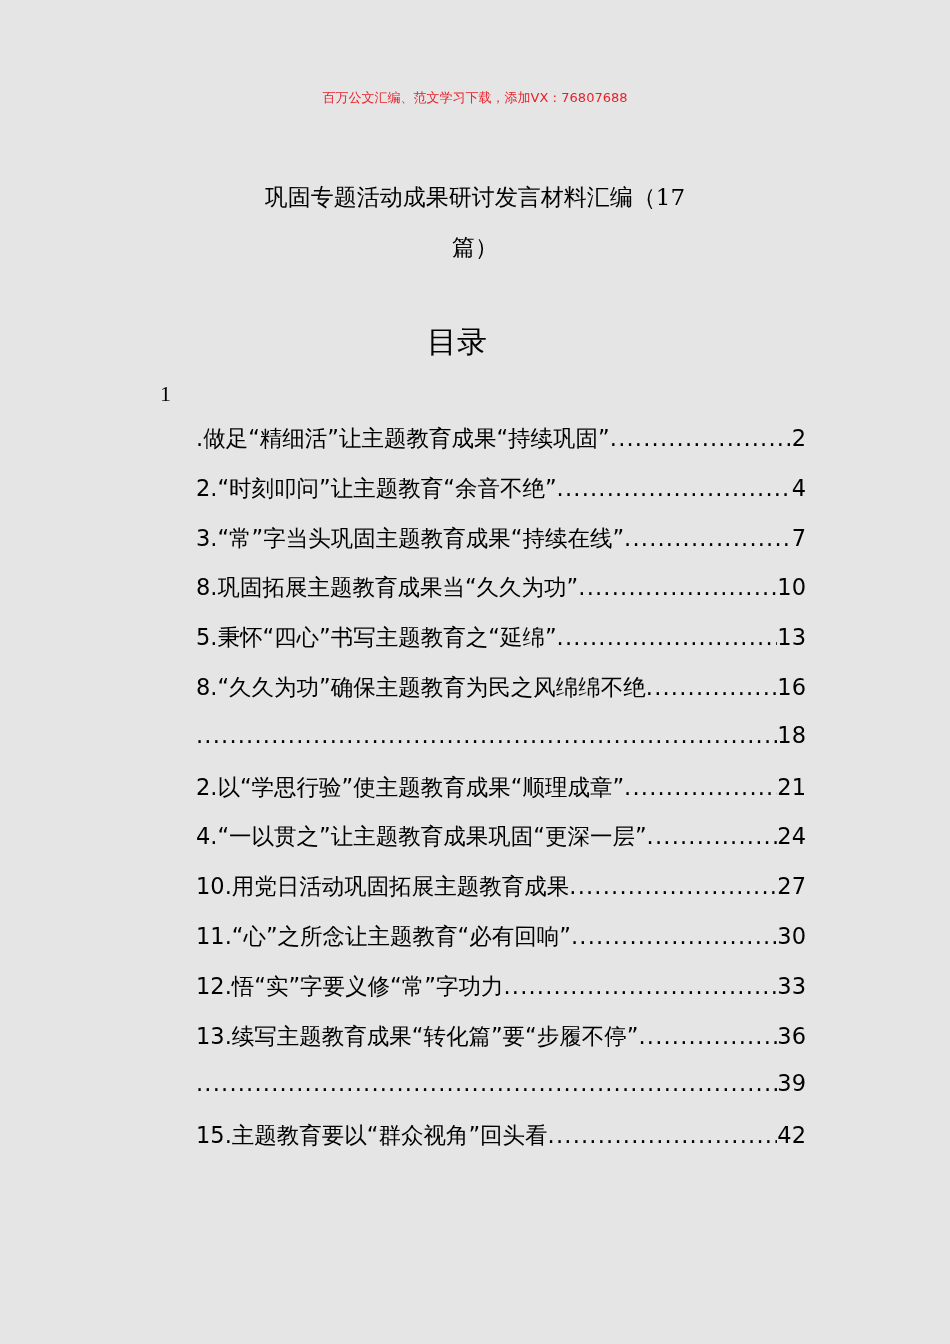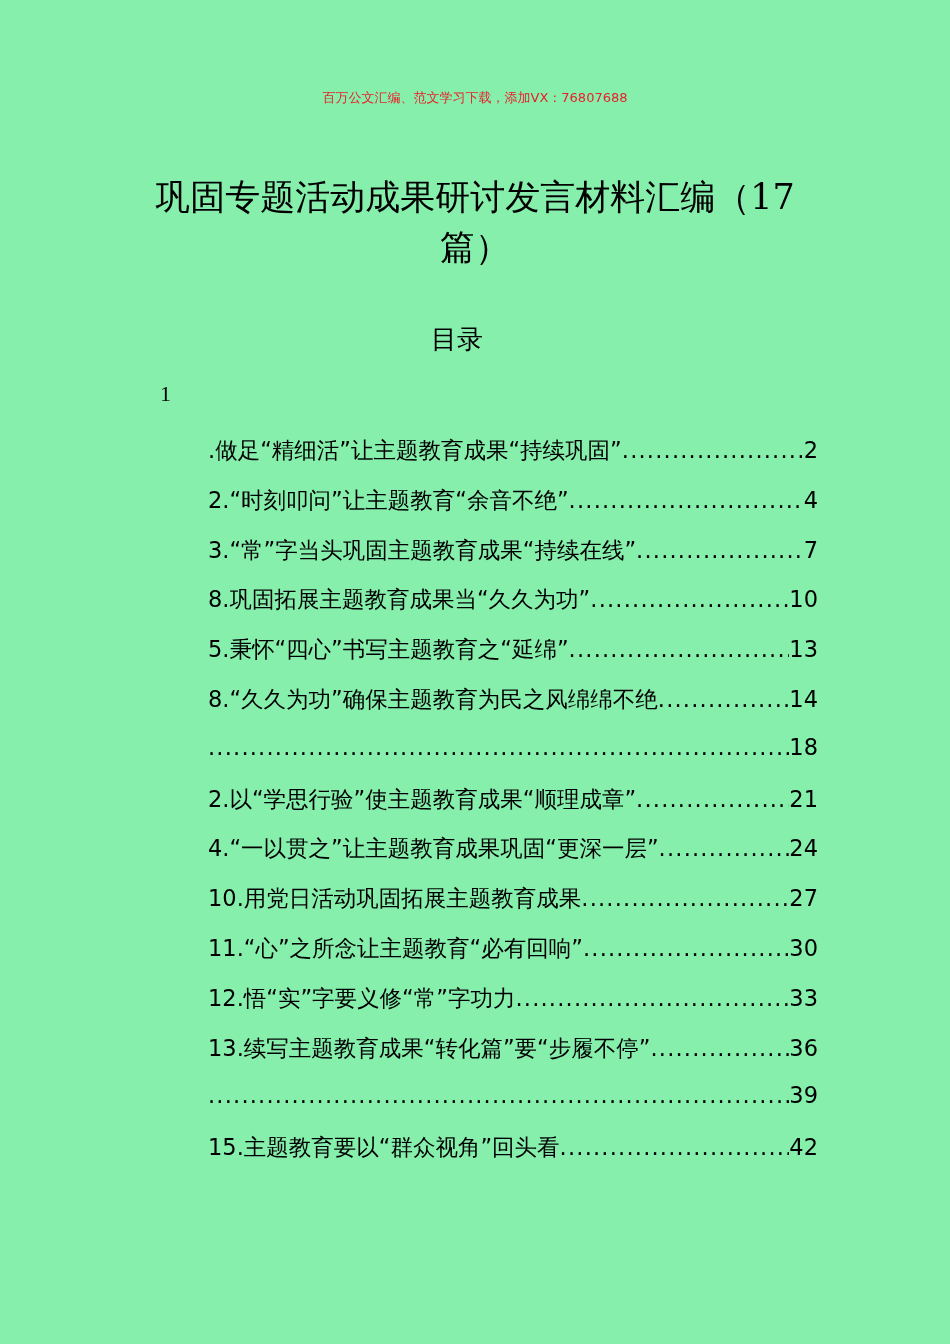--- a/index.html
+++ b/index.html
@@ -12,68 +12,68 @@
       height: 1344px;
       position: relative;
       overflow: hidden;
       font-family: "DejaVu Sans", "Liberation Sans", sans-serif;
       color: #000000;
     }
     .page {
       position: absolute;
       left: 0; top: 0;
       width: 950px; height: 1344px;
-      background: #86efac;
+      background: #e5e5e5;
     }
     .header-note {
       position: absolute;
       top: 89px;
       left: 0;
       width: 950px;
       text-align: center;
       font-size: 13px;
       color: #e8212b;
       letter-spacing: 0px;
     }
     .doc-title {
       position: absolute;
       top: 172px;
       left: 140px;
       width: 670px;
       text-align: center;
-      font-size: 35px;
+      font-size: 23px;
       line-height: 50px;
       color: #000;
     }
     .doc-title .num {
       font-family: "DejaVu Serif", "Liberation Serif", serif;
     }
     .toc-heading {
       position: absolute;
       top: 322px;
       left: 0;
       width: 914px;
       text-align: center;
-      font-size: 26px;
+      font-size: 30px;
       color: #000;
     }
     .toc-marker {
       position: absolute;
       top: 381px;
       left: 160px;
       font-family: "Liberation Serif", "DejaVu Serif", serif;
       font-size: 22px;
       color: #000;
     }
     .toc-list {
       position: absolute;
       top: 423px;
       left: 196px;
       width: 610px;
-      margin: 12px;
+      margin: 0;
       padding: 0;
       list-style: none;
     }
     .toc-item {
       display: flex;
       align-items: baseline;
       height: 49.8px;
       font-size: 22.5px;
       white-space: nowrap;
       overflow: hidden;
@@ -134,21 +134,21 @@
         <span class="toc-page">10</span>
       </li>
     <li class="toc-item">
         <span class="toc-text">5.秉怀“四心”书写主题教育之“延绵”</span>
         <span class="toc-leader"></span>
         <span class="toc-page">13</span>
       </li>
     <li class="toc-item">
         <span class="toc-text">8.“久久为功”确保主题教育为民之风绵绵不绝</span>
         <span class="toc-leader"></span>
-        <span class="toc-page">14</span>
+        <span class="toc-page">16</span>
       </li>
     <li class="toc-item">
         <span class="toc-leader"></span>
         <span class="toc-page">18</span>
       </li>
     <li class="toc-item">
         <span class="toc-text">2.以“学思行验”使主题教育成果“顺理成章”</span>
         <span class="toc-leader"></span>
         <span class="toc-page">21</span>
       </li>

